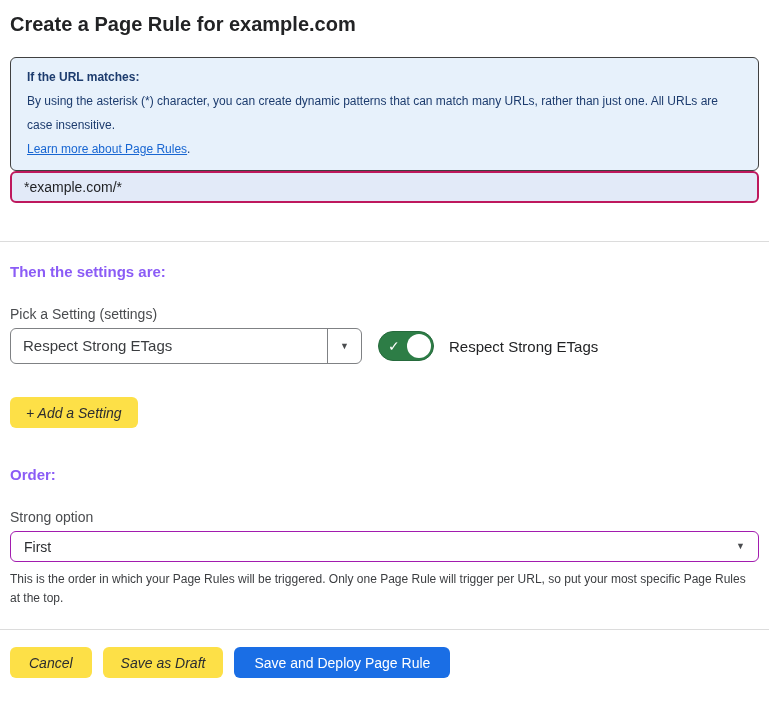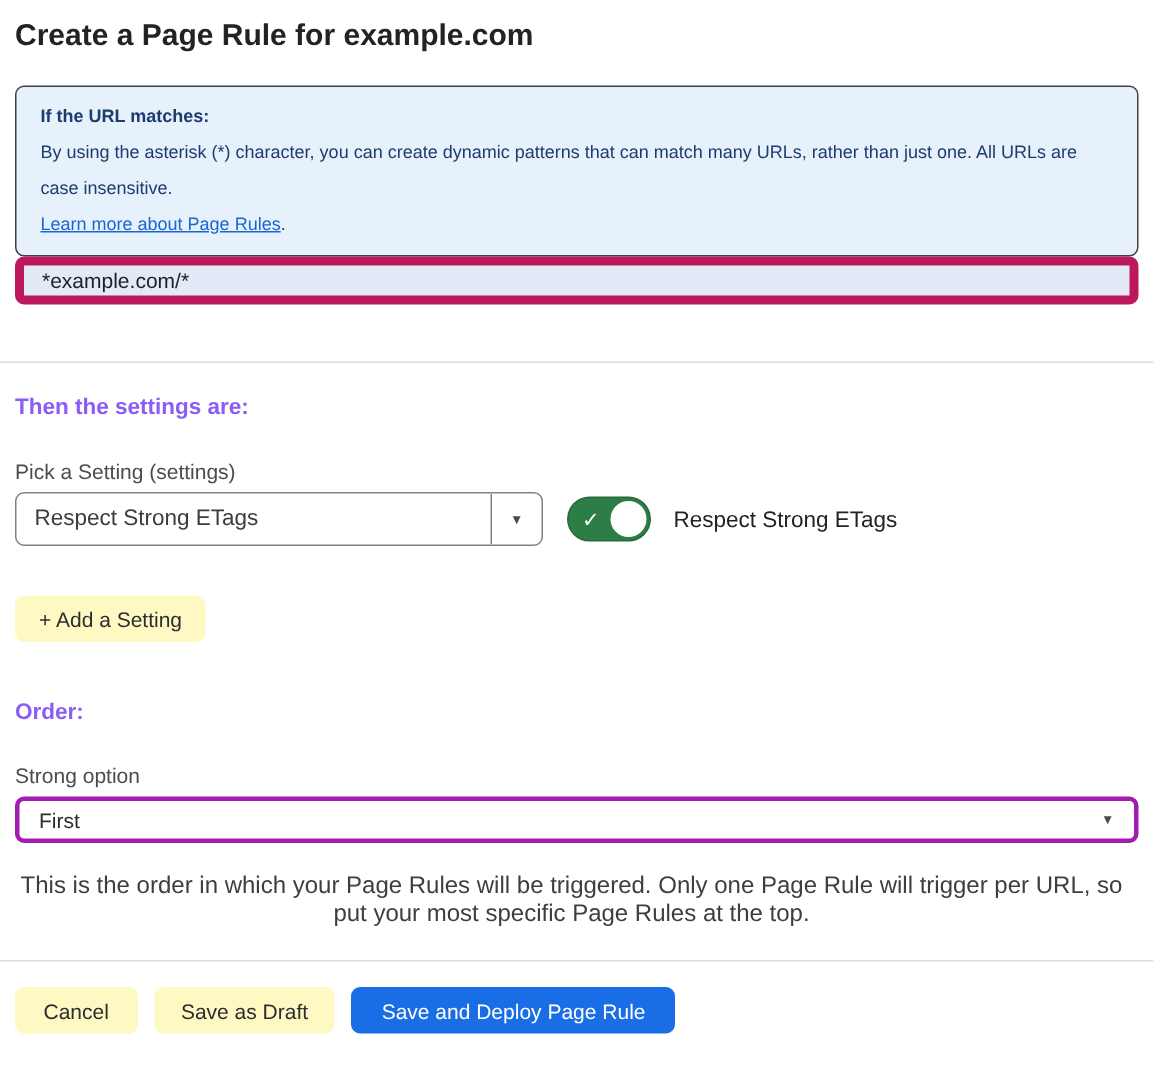--- a/index.html
+++ b/index.html
@@ -43,21 +43,21 @@
     margin-bottom: 6px;
     font-size: 14px;
     color: #4a4c4f;
   }
 
   .url-input {
     display: block;
     width: 100%;
     height: 32px;
     background: #e2eaf8;
-    border: 6px solid #be185d;
+    border: 2px solid #be185d;
     border-radius: 6px;
     padding: 0 12px;
     font-family: "Liberation Sans", sans-serif;
     font-size: 14px;
     color: #1f2023;
   }
 
   .divider {
     border: none;
     border-top: 1px solid #dcdcdc;
@@ -148,53 +148,53 @@
 
   .btn {
     display: inline-block;
     border: none;
     border-radius: 6px;
     font-family: "Liberation Sans", sans-serif;
     font-size: 14px;
     cursor: pointer;
   }
   .btn-gray {
-    background: #fef9c3;
+    background: #fde047;
     color: #2b2d30;
+    font-style: italic;
   }
   .add-setting-btn {
     margin-top: 33px;
     height: 31px;
     padding: 0 16px;
   }
 
   .order-select {
     display: flex;
     align-items: center;
     justify-content: space-between;
     width: 100%;
     height: 31px;
     background: #ffffff;
-    border: 3px solid #a21caf;
+    border: 1px solid #a21caf;
     border-radius: 6px;
     padding: 0 13px;
     cursor: pointer;
   }
   .order-select .select-text {
     font-size: 14px;
     color: #2b2d30;
   }
 
   .help-text {
-    margin-top: 19px;
-    font-size: 16px;
+    margin-top: 8px;
+    font-size: 12px;
     line-height: 19px;
     color: #3c3e41;
     max-width: 742px;
-    text-align: center;
   }
 
   .footer-actions {
     display: flex;
     align-items: center;
     gap: 10px;
     margin-top: 17px;
     padding-bottom: 16px;
   }
   .footer-actions .btn { height: 31px; }

